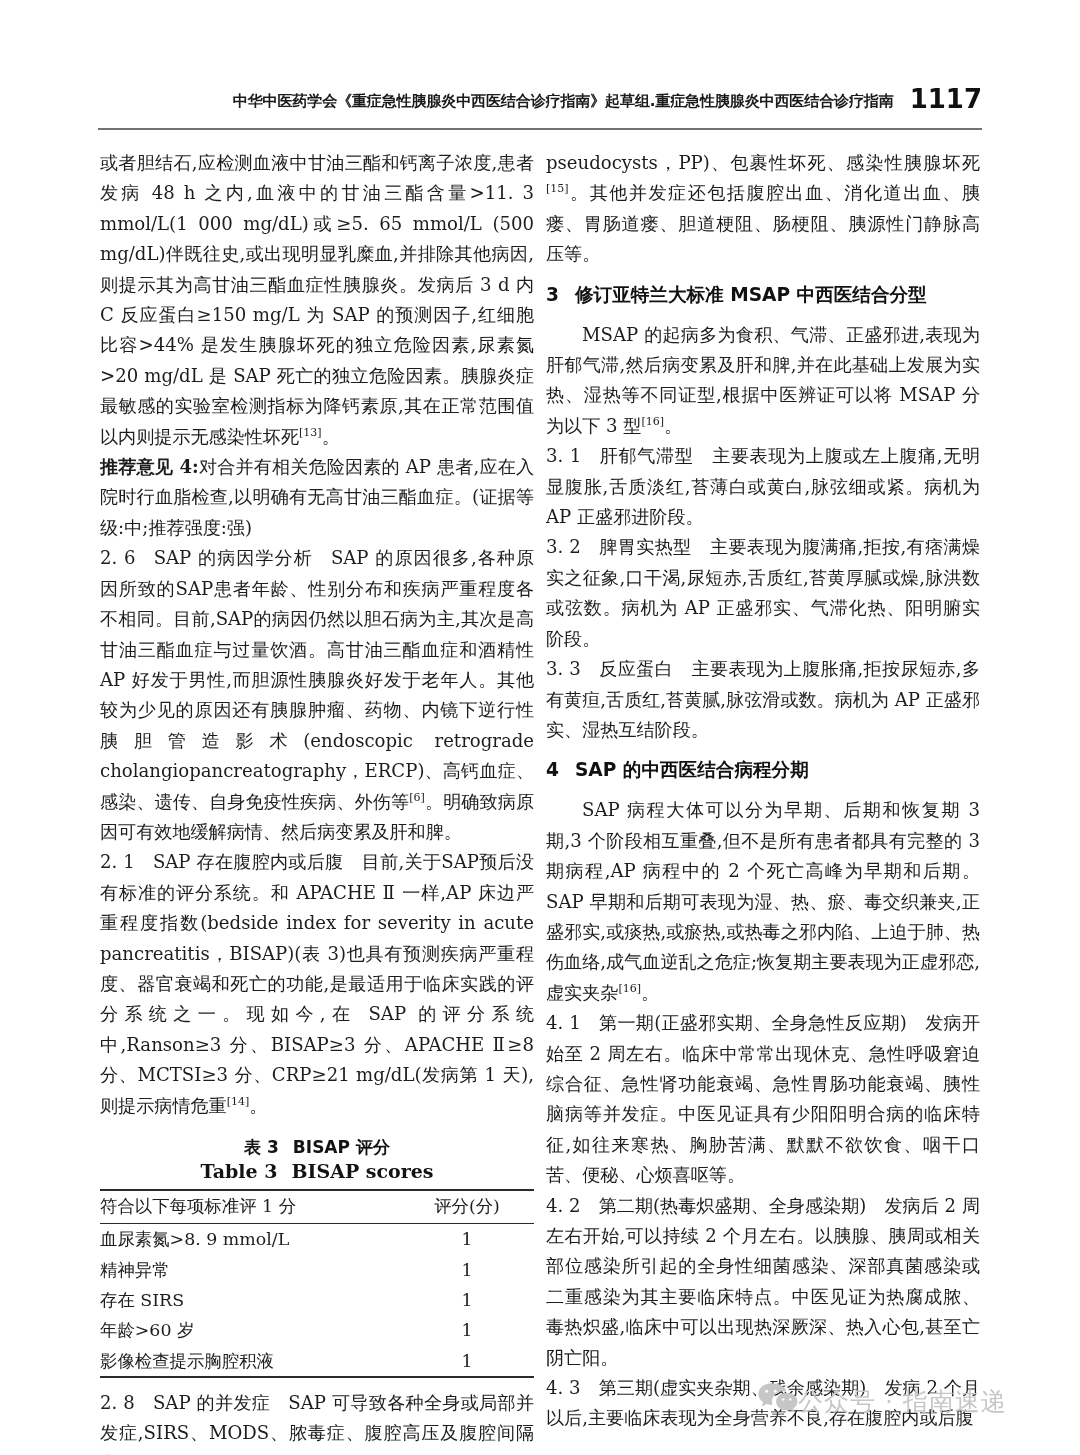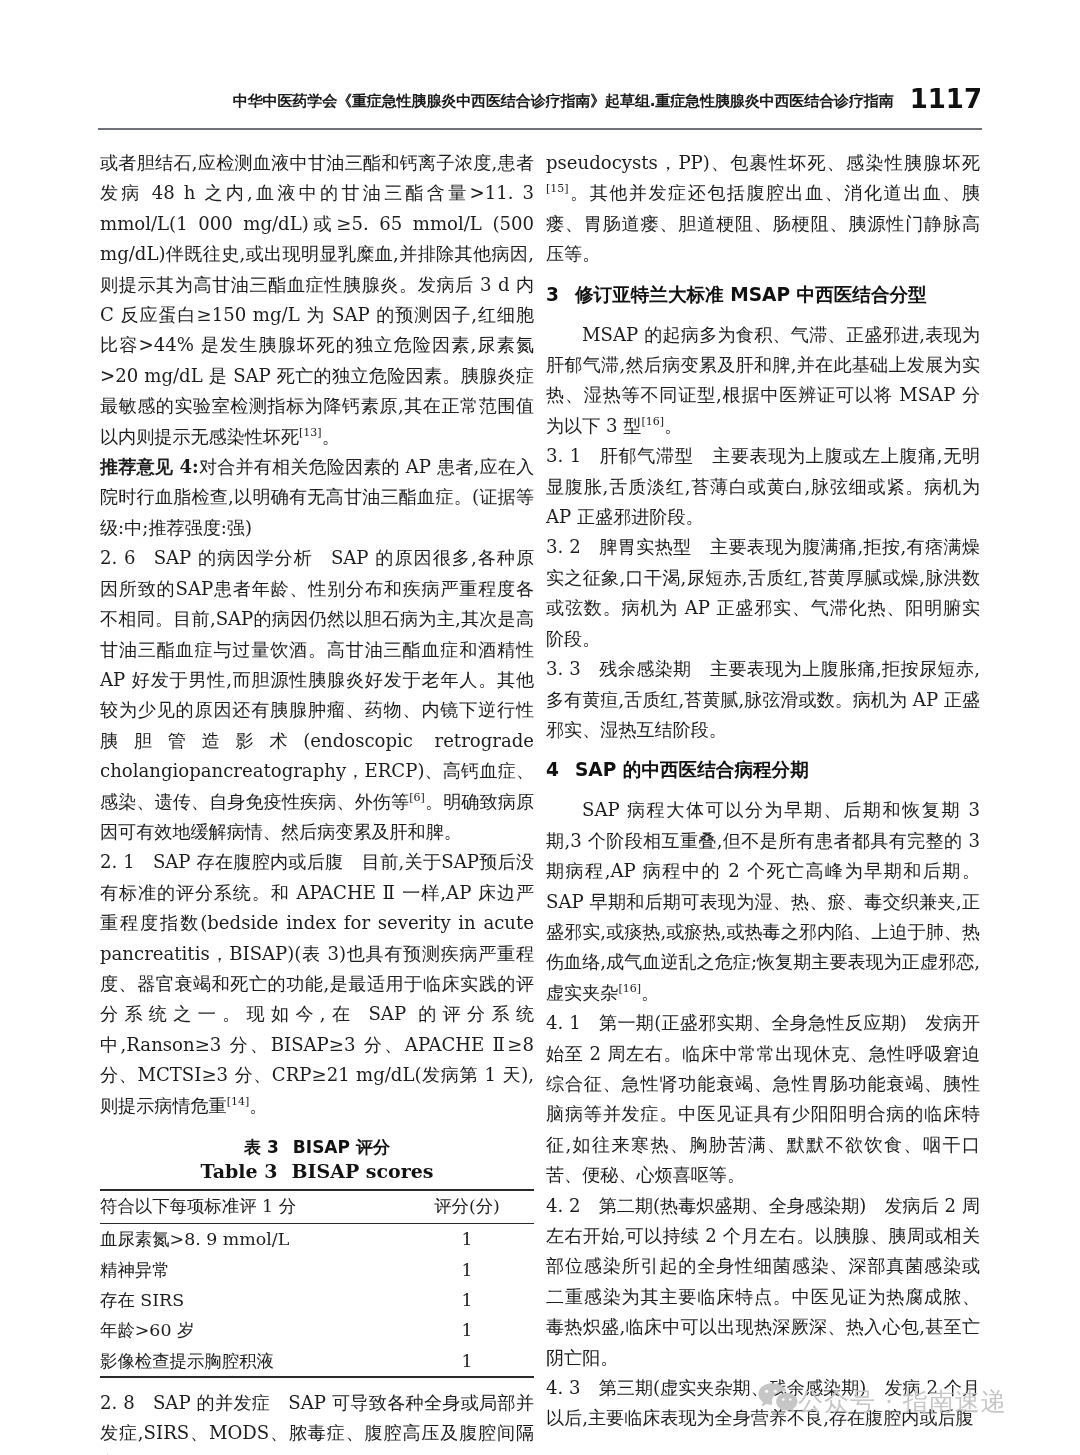--- a/index.html
+++ b/index.html
@@ -232,21 +232,21 @@
     <p class="para"><span>pseudocysts，PP)、包裹性坏死、感染性胰腺坏死</span><span class="sup">[15]</span><span>。其他并发症还包括腹腔出血、消化道出血、胰瘘、胃肠道瘘、胆道梗阻、肠梗阻、胰源性门静脉高压等。</span></p>
 
     <div class="section-head"><span class="num">3</span><span>修订亚特兰大标准 MSAP 中西医结合分型</span></div>
 
     <p class="para indent"><span>MSAP 的起病多为食积、气滞、正盛邪进,表现为肝郁气滞,然后病变累及肝和脾,并在此基础上发展为实热、湿热等不同证型,根据中医辨证可以将 MSAP 分为以下 3 型</span><span class="sup">[16]</span><span>。</span></p>
 
     <p class="para"><span>3. 1</span> <span>肝郁气滞型</span> <span>主要表现为上腹或左上腹痛,无明显腹胀,舌质淡红,苔薄白或黄白,脉弦细或紧。病机为 AP 正盛邪进阶段。</span></p>
 
     <p class="para"><span>3. 2</span> <span>脾胃实热型</span> <span>主要表现为腹满痛,拒按,有痞满燥实之征象,口干渴,尿短赤,舌质红,苔黄厚腻或燥,脉洪数或弦数。病机为 AP 正盛邪实、气滞化热、阳明腑实阶段。</span></p>
 
-    <p class="para"><span>3. 3</span> <span>残余感染期</span> <span>主要表现为上腹胀痛,拒按尿短赤,多有黄疸,舌质红,苔黄腻,脉弦滑或数。病机为 AP 正盛邪实、湿热互结阶段。</span></p>
+    <p class="para"><span>3. 3</span> <span>反应蛋白</span> <span>主要表现为上腹胀痛,拒按尿短赤,多有黄疸,舌质红,苔黄腻,脉弦滑或数。病机为 AP 正盛邪实、湿热互结阶段。</span></p>
 
     <div class="section-head"><span class="num">4</span><span>SAP 的中西医结合病程分期</span></div>
 
     <p class="para indent"><span>SAP 病程大体可以分为早期、后期和恢复期 3 期,3 个阶段相互重叠,但不是所有患者都具有完整的 3 期病程,AP 病程中的 2 个死亡高峰为早期和后期。SAP 早期和后期可表现为湿、热、瘀、毒交织兼夹,正盛邪实,或痰热,或瘀热,或热毒之邪内陷、上迫于肺、热伤血络,成气血逆乱之危症;恢复期主要表现为正虚邪恋,虚实夹杂</span><span class="sup">[16]</span><span>。</span></p>
 
     <p class="para"><span>4. 1</span> <span>第一期(正盛邪实期、全身急性反应期)</span> <span>发病开始至 2 周左右。临床中常常出现休克、急性呼吸窘迫综合征、急性肾功能衰竭、急性胃肠功能衰竭、胰性脑病等并发症。中医见证具有少阳阳明合病的临床特征,如往来寒热、胸胁苦满、默默不欲饮食、咽干口苦、便秘、心烦喜呕等。</span></p>
 
     <p class="para"><span>4. 2</span> <span>第二期(热毒炽盛期、全身感染期)</span> <span>发病后 2 周左右开始,可以持续 2 个月左右。以胰腺、胰周或相关部位感染所引起的全身性细菌感染、深部真菌感染或二重感染为其主要临床特点。中医见证为热腐成脓、毒热炽盛,临床中可以出现热深厥深、热入心包,甚至亡阴亡阳。</span></p>
 
     <p class="para"><span>4. 3</span> <span>第三期(虚实夹杂期、残余感染期)</span> <span>发病 2 个月以后,主要临床表现为全身营养不良,存在腹腔内或后腹</span></p>

